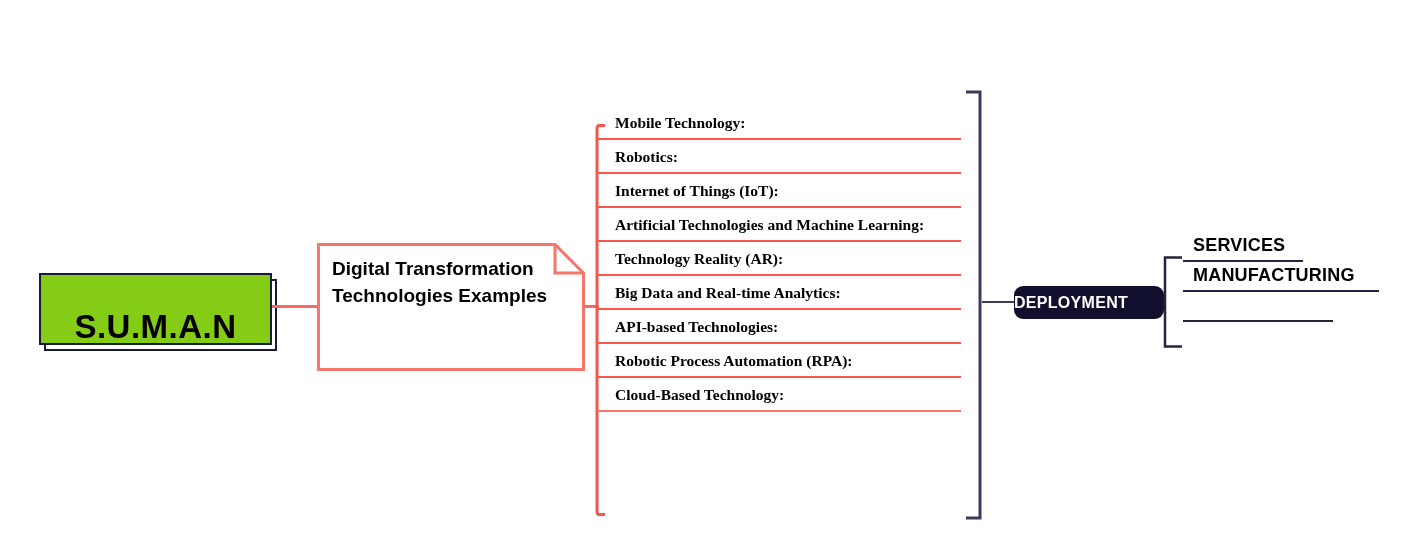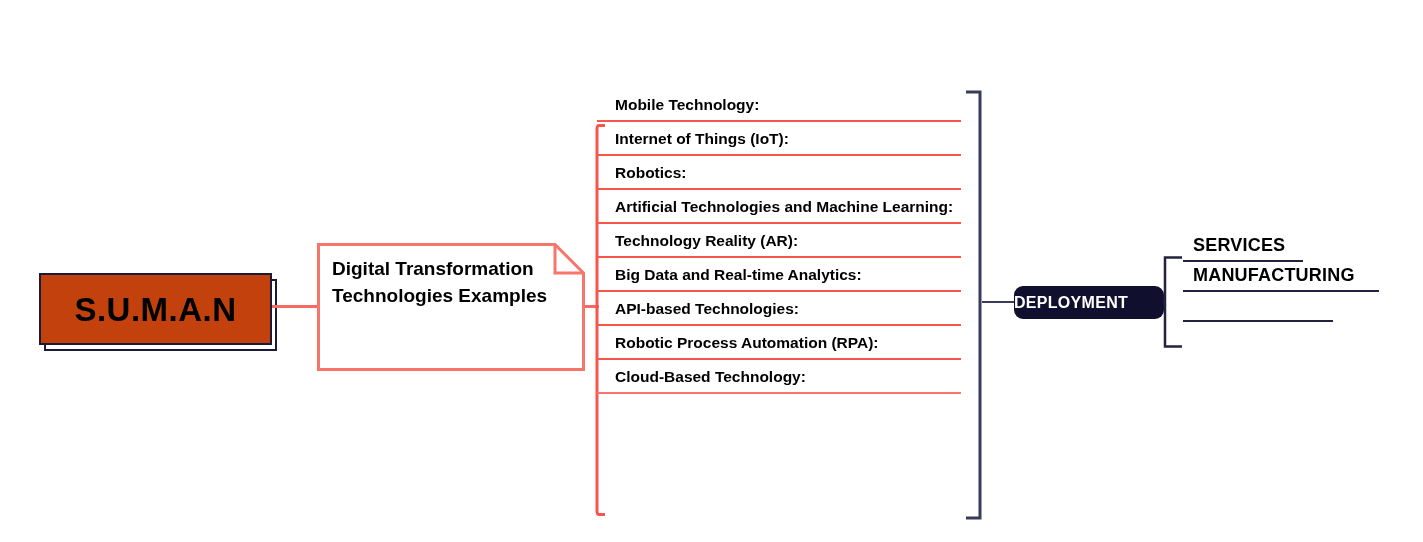--- a/index.html
+++ b/index.html
@@ -29,24 +29,24 @@
     background: #ffffff;
     box-sizing: border-box;
   }
   .root-box {
     position: absolute;
     left: 39px;
     top: 273px;
     width: 233px;
     height: 72px;
     border: 2px solid #1b1b38;
-    background: #c2410c;
+    background: #84cc16;
     box-sizing: border-box;
     display: flex;
-    align-items: center;
+    align-items: flex-end;
     justify-content: center;
   }
   .root-label {
     font-size: 33px;
     font-weight: 700;
     color: #000000;
     letter-spacing: 0.5px;
     line-height: 1;
     white-space: nowrap;
   }
@@ -95,22 +95,23 @@
     top: 305px;
     width: 14px;
     height: 3px;
     background: #f56b63;
   }
 
   
   .tech-list {
     position: absolute;
     left: 597px;
-    top: 88px;
+    top: 106px;
     width: 364px;
+    font-family: Liberation Serif, serif;
   }
   .tech-item {
     position: relative;
     padding: 6px 0 5px 18px;
     border-bottom: 2px solid #f8564a;
     min-height: 29px;
     box-sizing: border-box;
   }
   .tech-item:last-child { border-bottom: 2px solid #f8756c; }
   .tech-item-label {
@@ -228,24 +229,24 @@
     <svg width="14" height="392" viewBox="0 0 14 392">
       <path d="M13,1.5 H7 Q5,1.5 5,5 V387 Q5,390.5 7,390.5 H13" fill="none" stroke="#f8564a" stroke-width="3"></path>
     </svg>
   </div>
 
   <div class="tech-list">
     <div class="tech-item">
       <span class="tech-item-label">Mobile Technology:</span>
     </div>
     <div class="tech-item">
+      <span class="tech-item-label">Robotics:</span>
+    </div>
+    <div class="tech-item">
       <span class="tech-item-label">Internet of Things (IoT):</span>
-    </div>
-    <div class="tech-item">
-      <span class="tech-item-label">Robotics:</span>
     </div>
     <div class="tech-item justify">
       <span class="tech-item-label">Artificial Technologies and Machine Learning:</span>
     </div>
     <div class="tech-item">
       <span class="tech-item-label">Technology Reality (AR):</span>
     </div>
     <div class="tech-item">
       <span class="tech-item-label">Big Data and Real-time Analytics:</span>
     </div>

